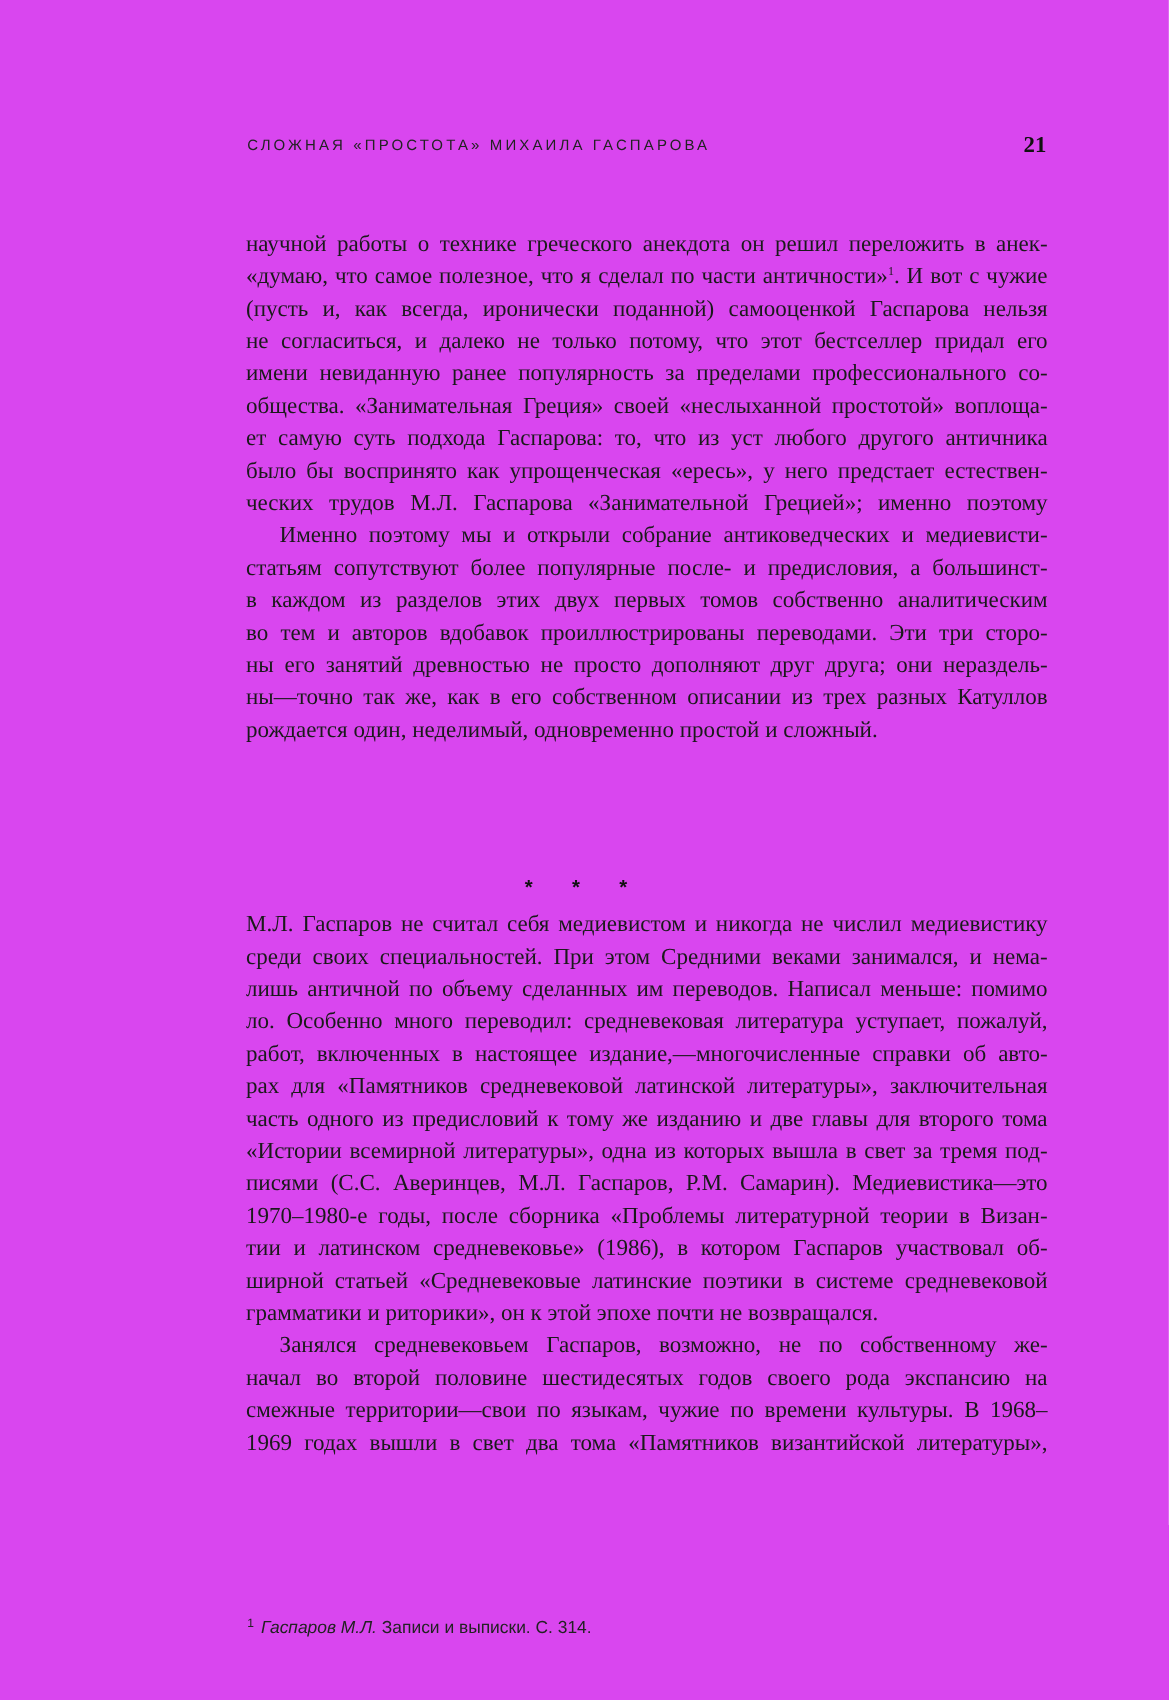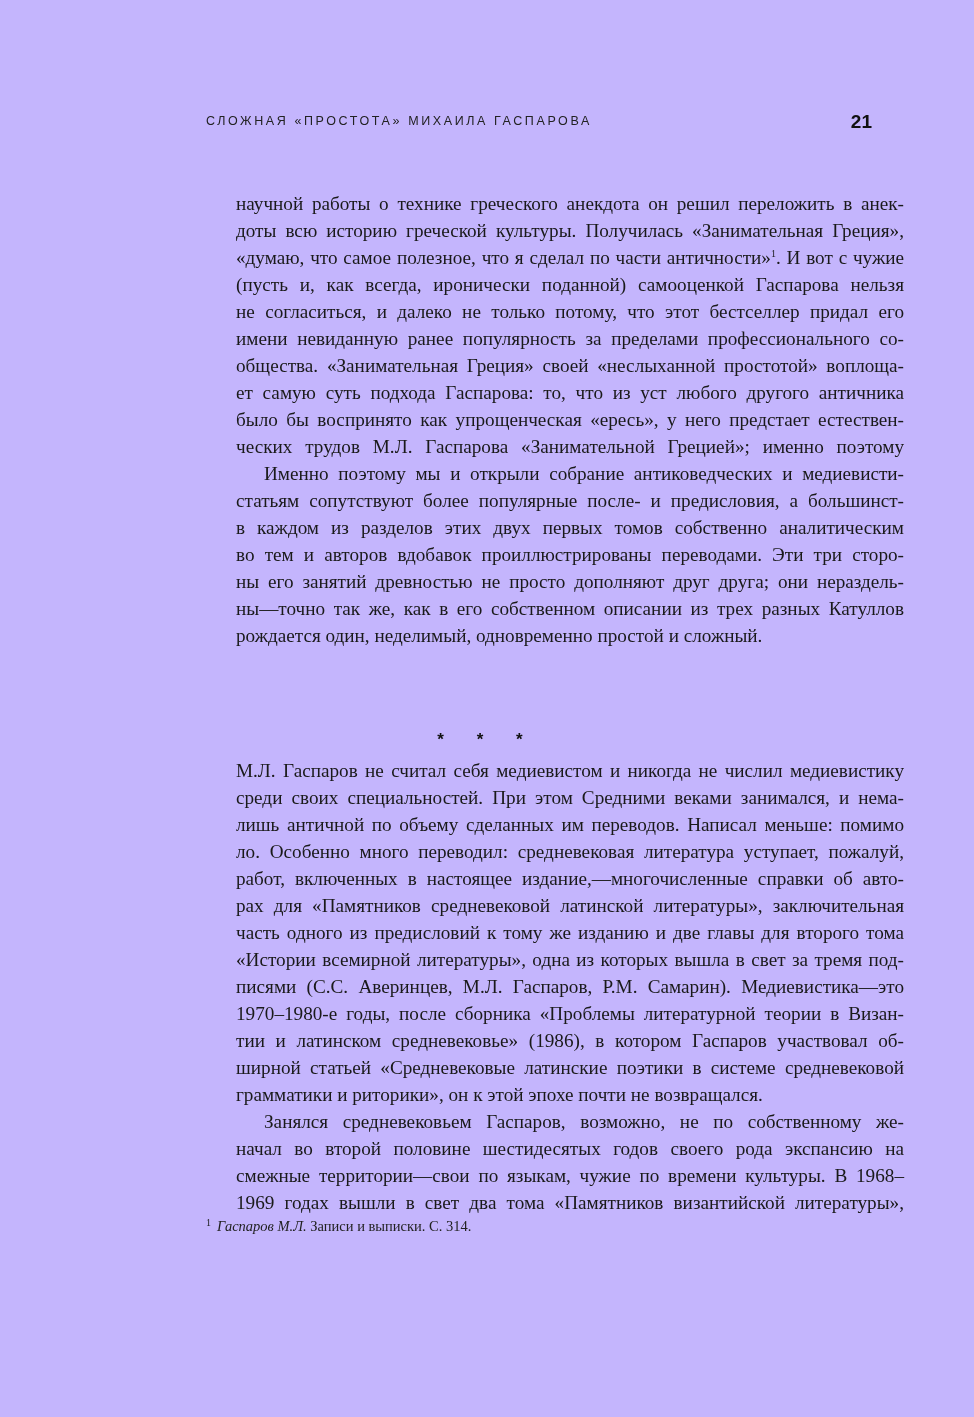--- a/index.html
+++ b/index.html
@@ -1,63 +1,62 @@
 <!DOCTYPE html>
 <html><head>
 <meta charset="utf-8">
 <style>
   html, body { margin: 0; padding: 0; background: #ffffff; }
   body { width: 974px; height: 1417px; position: relative; overflow: hidden; color: #1a1a1a; }
-  .page { position: absolute; left: 0; top: 0; width: 974px; height: 1417px; background: #c4b5fd; }
+  .page { position: absolute; left: 0; top: 0; width: 974px; height: 1417px; background: #d946ef; }
   .running-head {
     position: absolute; left: 206px; top: 114px;
     font-family: "Liberation Sans", sans-serif; font-size: 12.5px;
     letter-spacing: 2.6px; color: #222;
   }
   .folio {
     position: absolute; right: 102px; top: 111px;
-    font-family: Liberation Sans, sans-serif; font-size: 19px; font-weight: bold; color: #111;
+    font-family: Liberation Serif, serif; font-size: 19px; font-weight: bold; color: #111;
   }
   .body-text {
     position: absolute; left: 205px; width: 668px;
-    font-family: "Liberation Serif", serif; font-size: 19.2px; color: #1a1a1a; margin-left: 31px;
+    font-family: "Liberation Serif", serif; font-size: 19.2px; color: #1a1a1a;
   }
   .line {
     height: 27px; line-height: 27px; white-space: nowrap;
     text-align: justify; text-align-last: justify; display: block;
   }
   .line.last { text-align-last: left; }
   .line.indent { padding-left: 28px; }
   .sup { font-size: 10px; vertical-align: 7px; line-height: 0; }
   .block1 { top: 190px; }
   .block2 { top: 757px; }
   .divider {
     position: absolute; left: 0; width: 974px; top: 730px; text-align: center;
     font-family: "Liberation Sans", sans-serif; font-size: 17px; font-weight: bold;
     letter-spacing: 14px; color: #111;
   }
   .footnote {
-    position: absolute; left: 206px; top: 1217px;
-    font-family: Liberation Serif, serif; font-size: 14.5px; color: #222;
+    position: absolute; left: 206px; top: 1348px;
+    font-family: Liberation Sans, sans-serif; font-size: 14.5px; color: #222;
   }
   .footnote .fn-num { font-size: 10px; vertical-align: 5px; margin-right: 6px; }
   .footnote .fn-author { font-style: italic; }
 </style>
 </head>
 <body>
 
 <div class="page">
 
   <div class="running-head">СЛОЖНАЯ «ПРОСТОТА» МИХАИЛА ГАСПАРОВА</div>
   <div class="folio">21</div>
 
   <div class="body-text block1">
     <div>
       <span class="line">научной работы о технике греческого анекдота он решил переложить в анек-</span>
-      <span class="line">доты всю историю греческой культуры. Получилась «Занимательная Греция»,</span>
       <span class="line"><span>«думаю, что самое полезное, что я сделал по части античности»</span><span class="sup">1</span><span>. И вот с чужие</span></span>
       <span class="line">(пусть и, как всегда, иронически поданной) самооценкой Гаспарова нельзя</span>
       <span class="line">не согласиться, и далеко не только потому, что этот бестселлер придал его</span>
       <span class="line">имени невиданную ранее популярность за пределами профессионального со-</span>
       <span class="line">общества. «Занимательная Греция» своей «неслыханной простотой» воплоща-</span>
       <span class="line">ет самую суть подхода Гаспарова: то, что из уст любого другого античника</span>
       <span class="line">было бы воспринято как упрощенческая «ересь», у него предстает естествен-</span>
     </div>
     <div>
       <span class="line">ческих трудов М.Л. Гаспарова «Занимательной Грецией»; именно поэтому</span>

